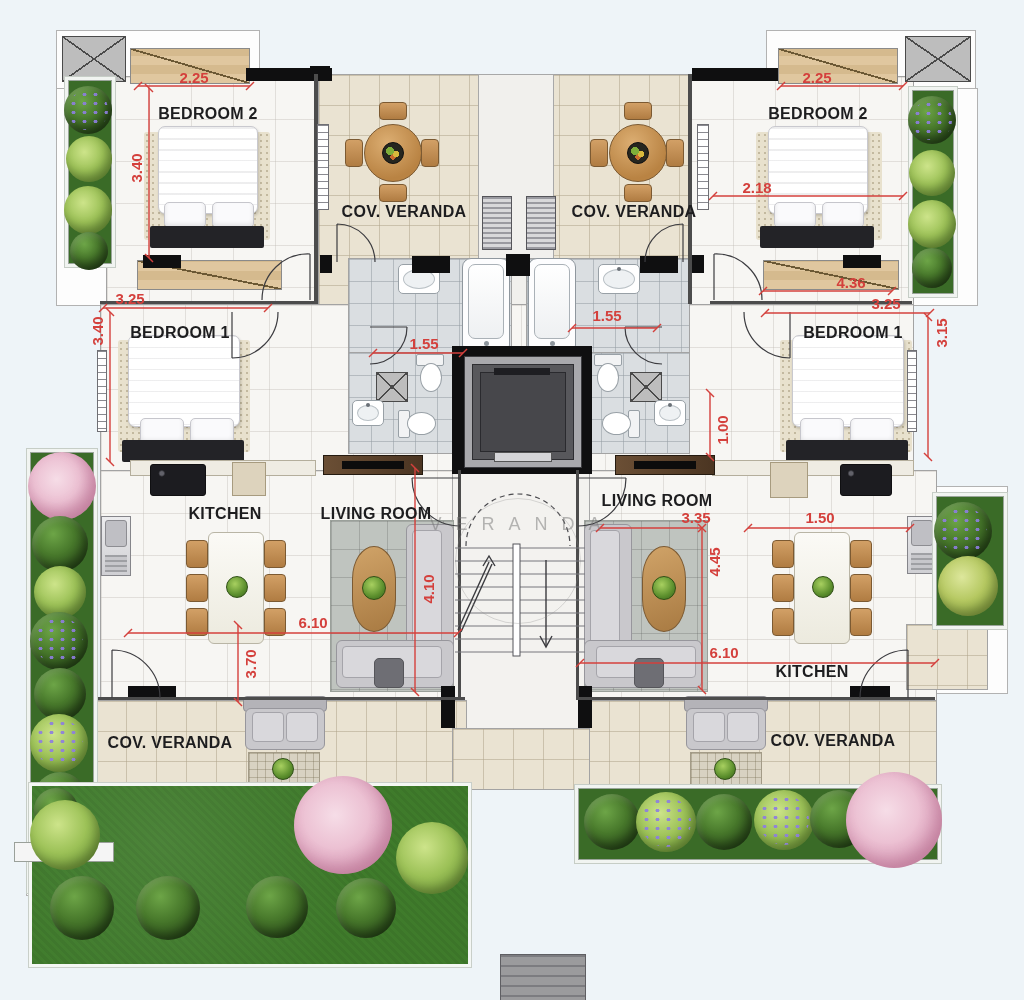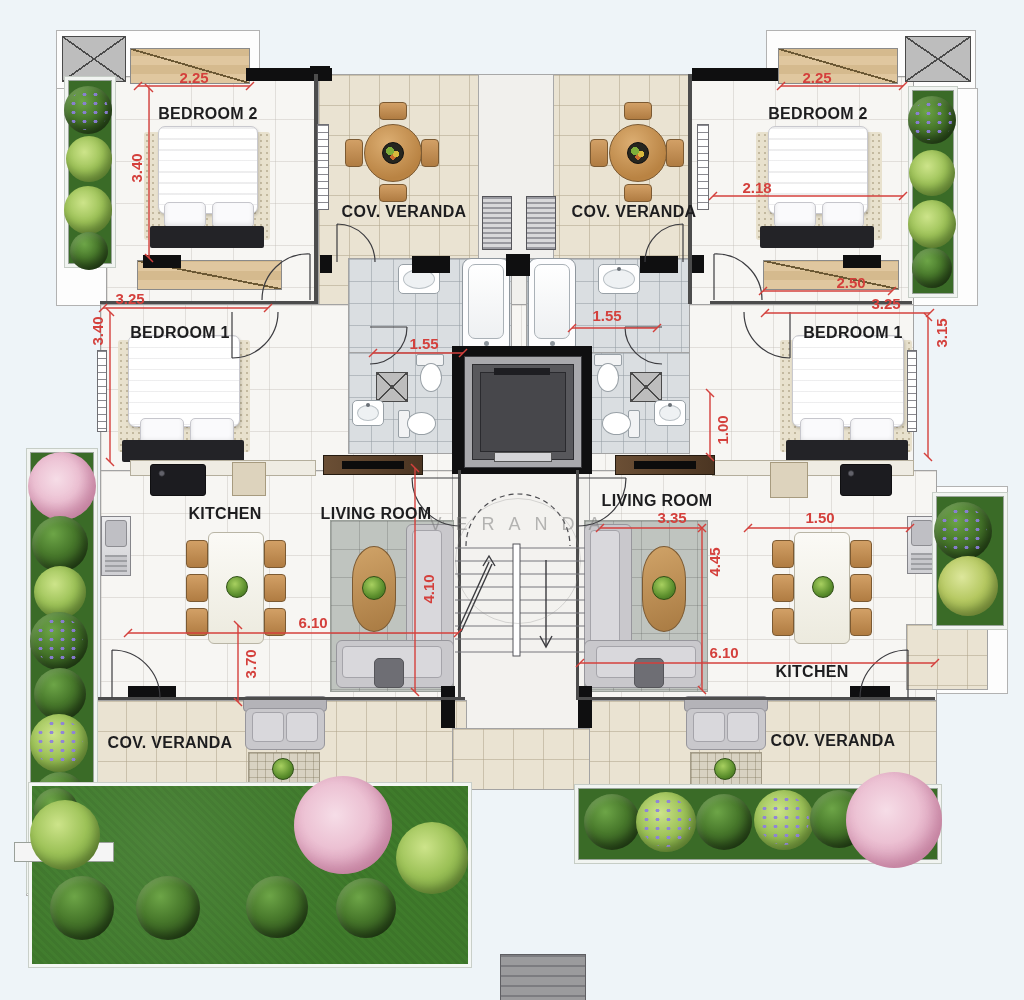--- a/index.html
+++ b/index.html
@@ -390,28 +390,28 @@
   <div class="rl" style="left:833px;top:741px">COV. VERANDA</div>
 
   <div class="dl" style="left:194px;top:77px">2.25</div>
   <div class="dl dlv" style="left:136px;top:168px">3.40</div>
   <div class="dl" style="left:130px;top:298px">3.25</div>
   <div class="dl dlv" style="left:97px;top:331px">3.40</div>
   <div class="dl" style="left:424px;top:343px">1.55</div>
   <div class="dl" style="left:607px;top:315px">1.55</div>
   <div class="dl" style="left:817px;top:77px">2.25</div>
   <div class="dl" style="left:757px;top:187px">2.18</div>
-  <div class="dl" style="left:851px;top:282px">2.50</div>
+  <div class="dl" style="left:851px;top:282px">4.36</div>
   <div class="dl" style="left:886px;top:303px">3.25</div>
   <div class="dl dlv" style="left:941px;top:333px">3.15</div>
   <div class="dl dlv" style="left:722px;top:430px">1.00</div>
   <div class="dl" style="left:313px;top:622px">6.10</div>
   <div class="dl dlv" style="left:250px;top:664px">3.70</div>
   <div class="dl dlv" style="left:428px;top:589px">4.10</div>
-  <div class="dl" style="left:672px;top:517px">3.35</div>
+  <div class="dl" style="left:696px;top:517px">3.35</div>
   <div class="dl" style="left:820px;top:517px">1.50</div>
   <div class="dl dlv" style="left:714px;top:562px">4.45</div>
   <div class="dl" style="left:724px;top:652px">6.10</div>
 
   <div class="wmc" style="left:455px;top:498px;width:124px;height:124px"></div>
   <div class="wm wm2" style="left:522px;top:524px">VERANDA</div>
 
 </div>
 
 </body></html>

